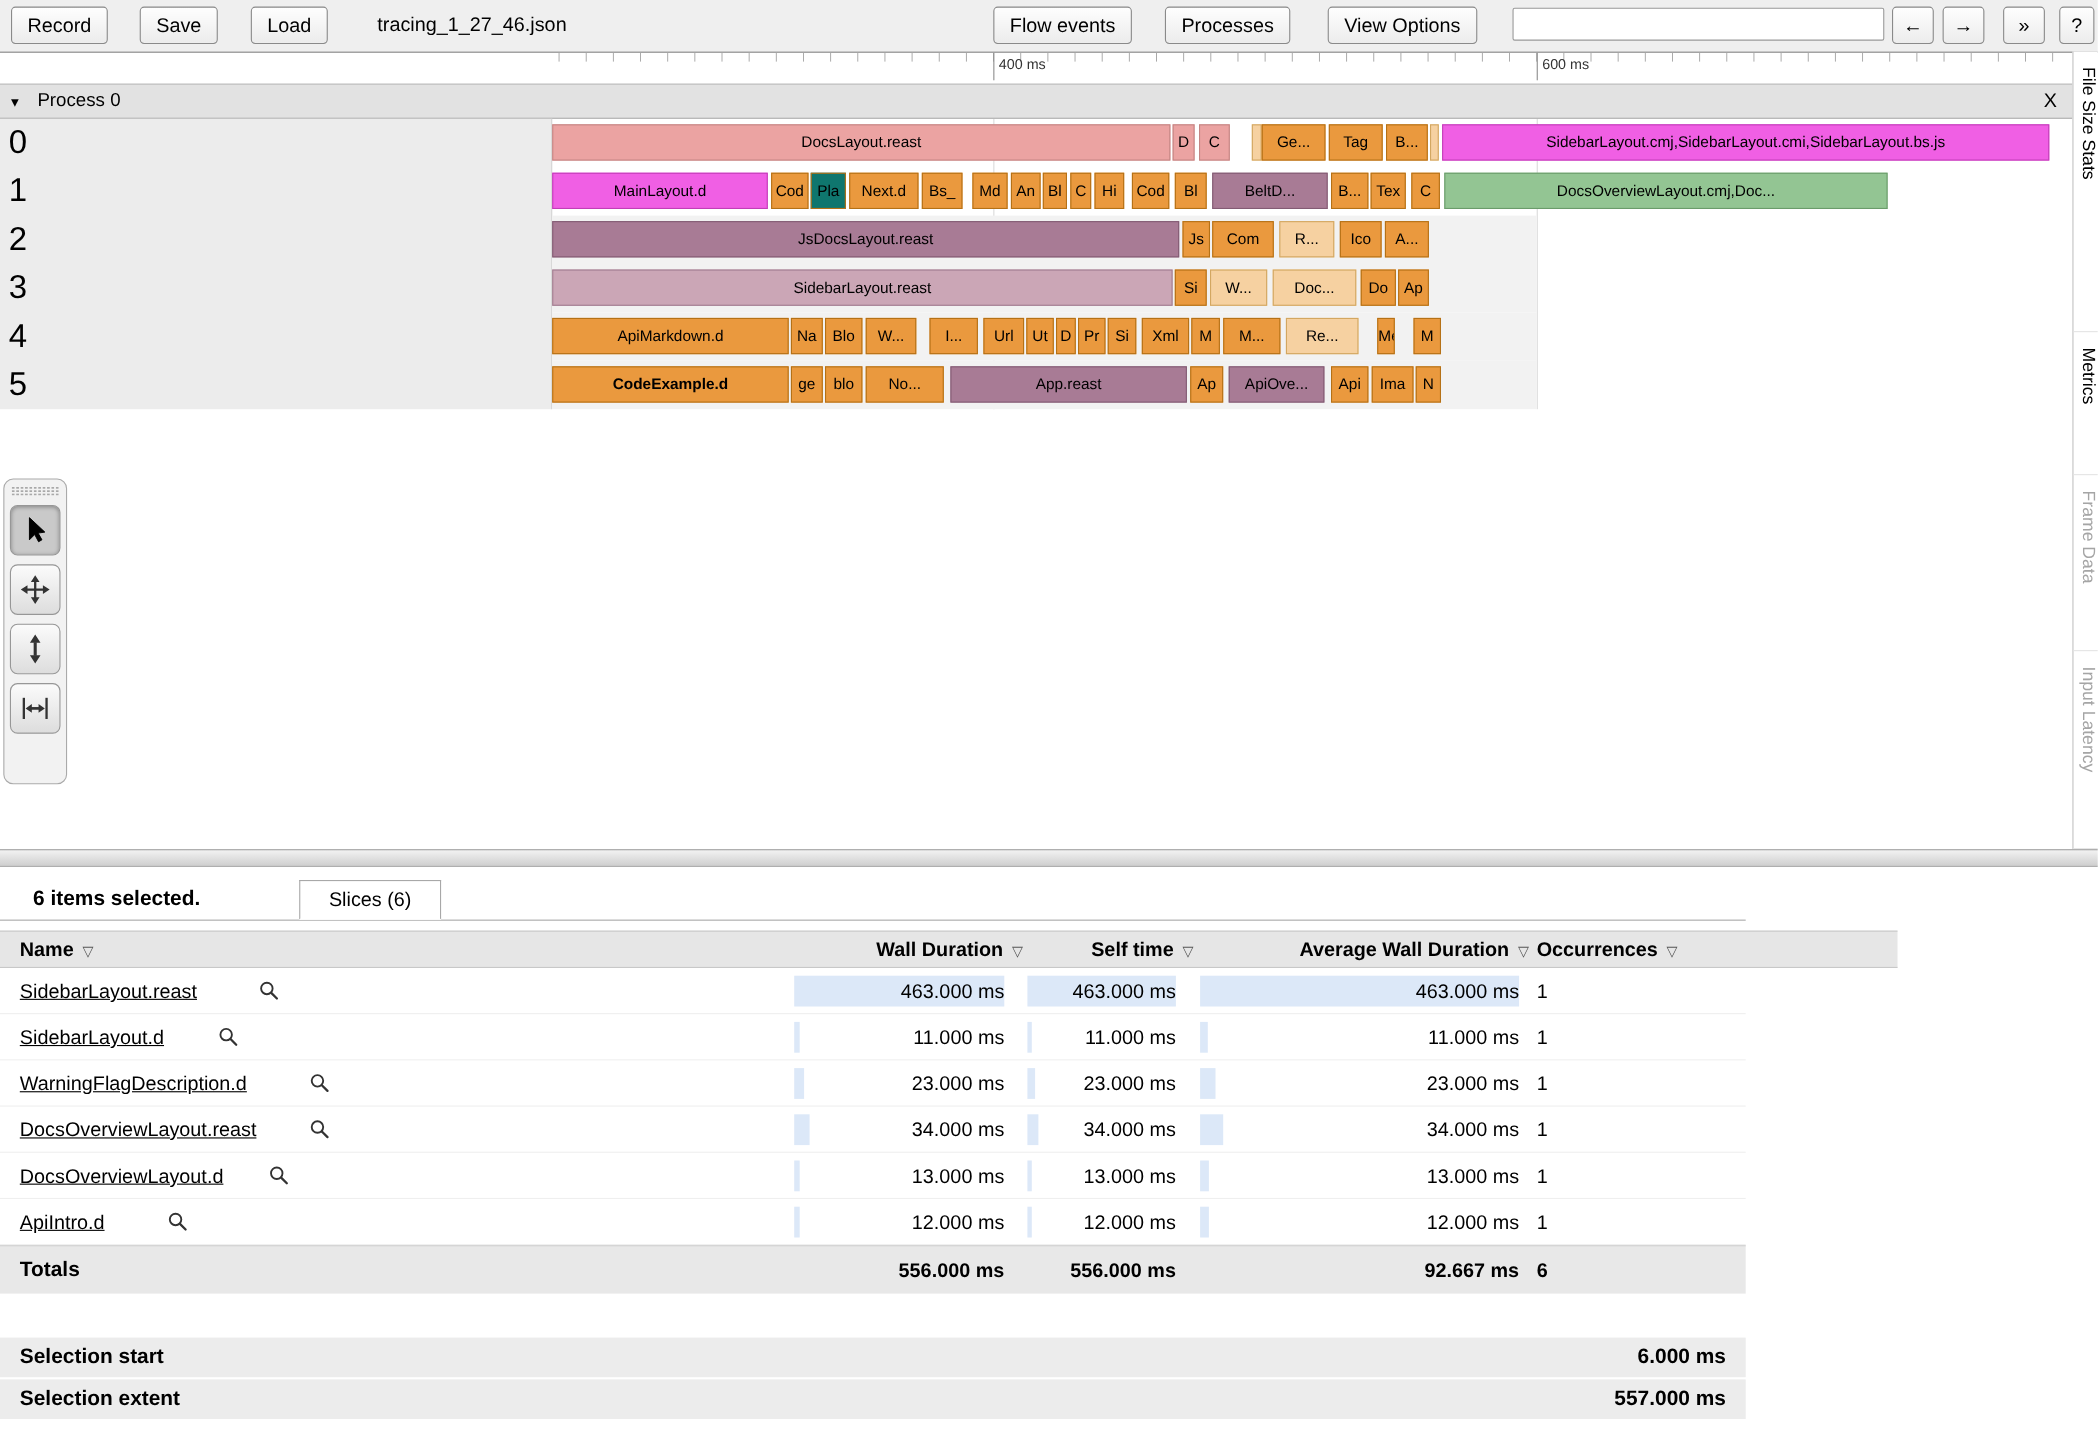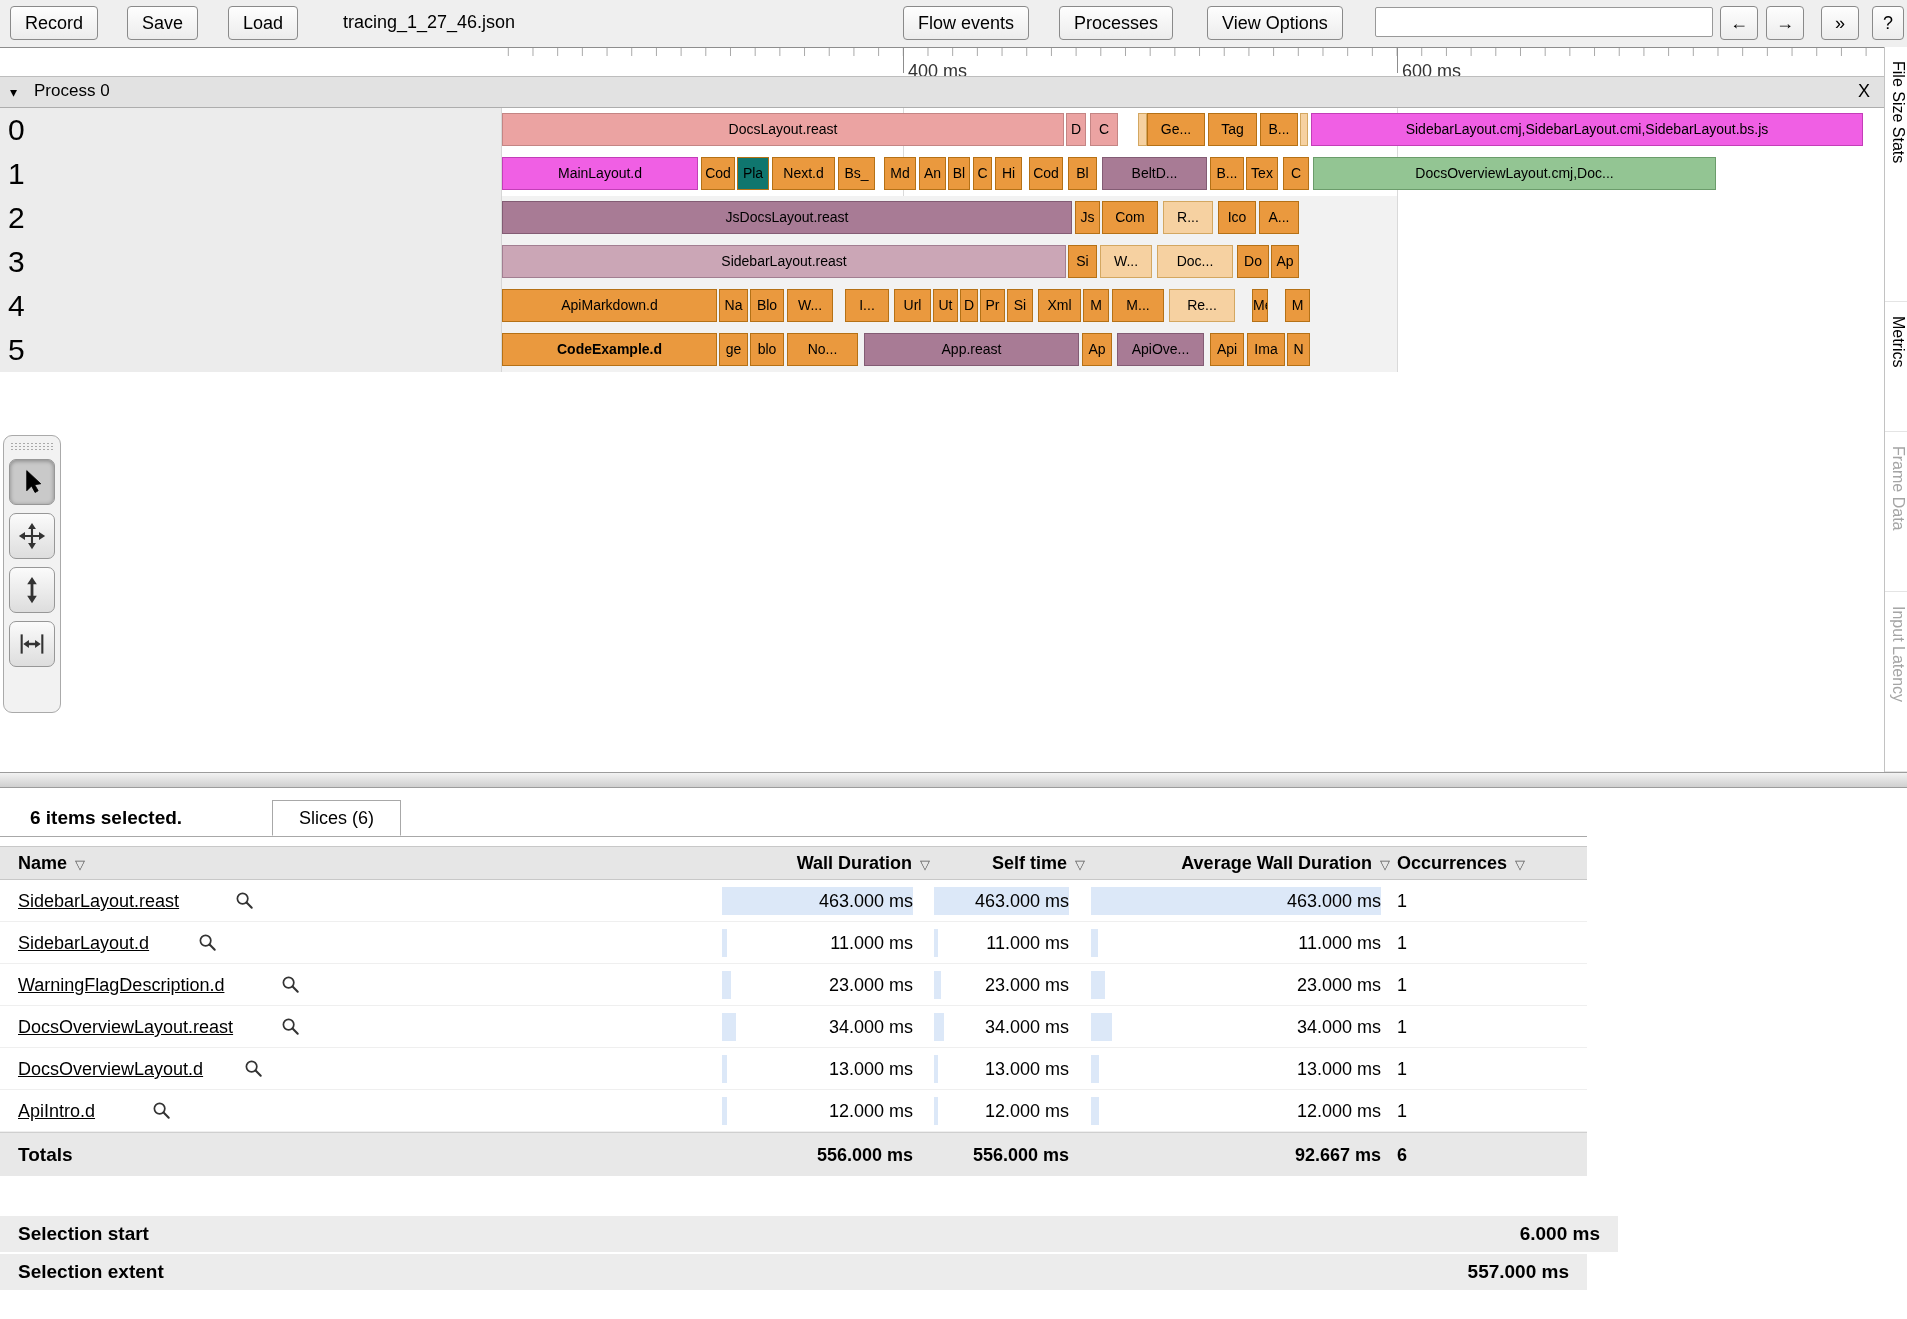--- a/index.html
+++ b/index.html
@@ -18,21 +18,21 @@
   #search-input{position:absolute;left:1375px;top:7px;width:338px;height:30px;
           border:1px solid #999;border-radius:2px;box-sizing:border-box;
           font-size:16px;padding:0 6px;background:#fff;}
 
   
   #ruler{left:0;top:47px;width:1884px;height:25px;border-top:1px solid #8d8d8d;background:#fff;}
   #ruler-track{position:absolute;left:502px;top:0;width:1382px;height:25px;
       background-image:linear-gradient(to right,#a8a8a8 0 1px,transparent 1px);
       background-size:24.7px 8px;background-repeat:repeat-x;background-position:5.8px 0;}
   .ruler-major{position:absolute;top:0;height:25px;border-left:1px solid #8d8d8d;}
-  .ruler-major span{position:absolute;left:4px;top:13px;font-size:18px;color:#333;white-space:nowrap;}
+  .ruler-major span{position:absolute;left:4px;top:3px;font-size:13px;color:#333;white-space:nowrap;}
   .chart-vline{position:absolute;top:108px;height:264px;width:0;border-left:1px solid #dadada;}
 
   
   #process-header{left:0;top:76px;width:1884px;height:32px;background:#e2e2e2;
       border-top:1px solid #bdbdbd;border-bottom:1px solid #adadad;box-sizing:border-box;}
   #process-header .tri{position:absolute;left:10px;top:7px;font-size:14px;cursor:pointer;}
   #process-header .ttl{position:absolute;left:34px;top:4px;font-size:17px;}
   #process-header .closex{position:absolute;right:14px;top:4px;font-size:18px;cursor:pointer;}
 
   
@@ -68,21 +68,21 @@
   #splitter{left:0;top:772px;width:1907px;height:16px;background:linear-gradient(#f2f2f2,#cfcfcf);
       border-top:1px solid #9c9c9c;border-bottom:1px solid #9c9c9c;box-sizing:border-box;cursor:row-resize;}
 
   
   #tabrow{left:0;top:799px;width:1587px;height:37px;border-bottom:1px solid #a8a8a8;}
   #items-selected{position:absolute;left:30px;top:0;line-height:37px;font-size:19px;font-weight:bold;}
   #slices-tab{position:absolute;left:272px;top:1px;height:36px;line-height:34px;padding:0 26px;
       background:#fff;border:1px solid #a8a8a8;border-bottom:1px solid #fff;font-size:18px;
       box-sizing:border-box;cursor:pointer;}
 
-  #table-header{left:0;top:846px;width:1587px;height:34px;background:#e6e6e6;
+  #table-header{left:0;top:846px;width:1725px;height:34px;background:#e6e6e6;
       border-top:1px solid #c8c8c8;border-bottom:1px solid #c8c8c8;box-sizing:border-box;}
   .th{position:absolute;top:0;height:34px;line-height:32px;font-size:18px;font-weight:bold;cursor:pointer;}
   .th .sorticon{font-size:13px;color:#555;margin-left:8px;font-weight:normal;}
   .th.right{text-align:right;}
 
   #table-body{left:0;top:880px;width:1587px;}
   .t-row{position:absolute;left:0;width:1587px;height:42px;border-bottom:1px solid #efefef;box-sizing:border-box;}
   .t-name{position:absolute;left:18px;line-height:42px;font-size:18px;color:#000;
       text-decoration:underline;cursor:pointer;white-space:nowrap;}
   .mag{position:absolute;top:11px;cursor:pointer;}
@@ -367,20 +367,20 @@
   </div>
 
 <div class="abs" id="totals-row">
   <span class="t-label">Totals</span>
   <span class="t-val" style="left:722px;width:191px;">556.000 ms</span>
   <span class="t-val" style="left:934px;width:135px;">556.000 ms</span>
   <span class="t-val" style="left:1091px;width:290px;">92.667 ms</span>
   <span class="t-occ" style="left:1397px;width:80px;">6</span>
 </div>
 
-<div class="sel-row abs" style="top:1216px;padding-left:31px;">
+<div class="sel-row abs" style="top:1216px;">
   <span class="lbl">Selection start</span>
   <span class="val">6.000 ms</span>
 </div>
 <div class="sel-row abs" style="top:1254px;">
   <span class="lbl">Selection extent</span>
   <span class="val">557.000 ms</span>
 </div>
 
 </body></html>

